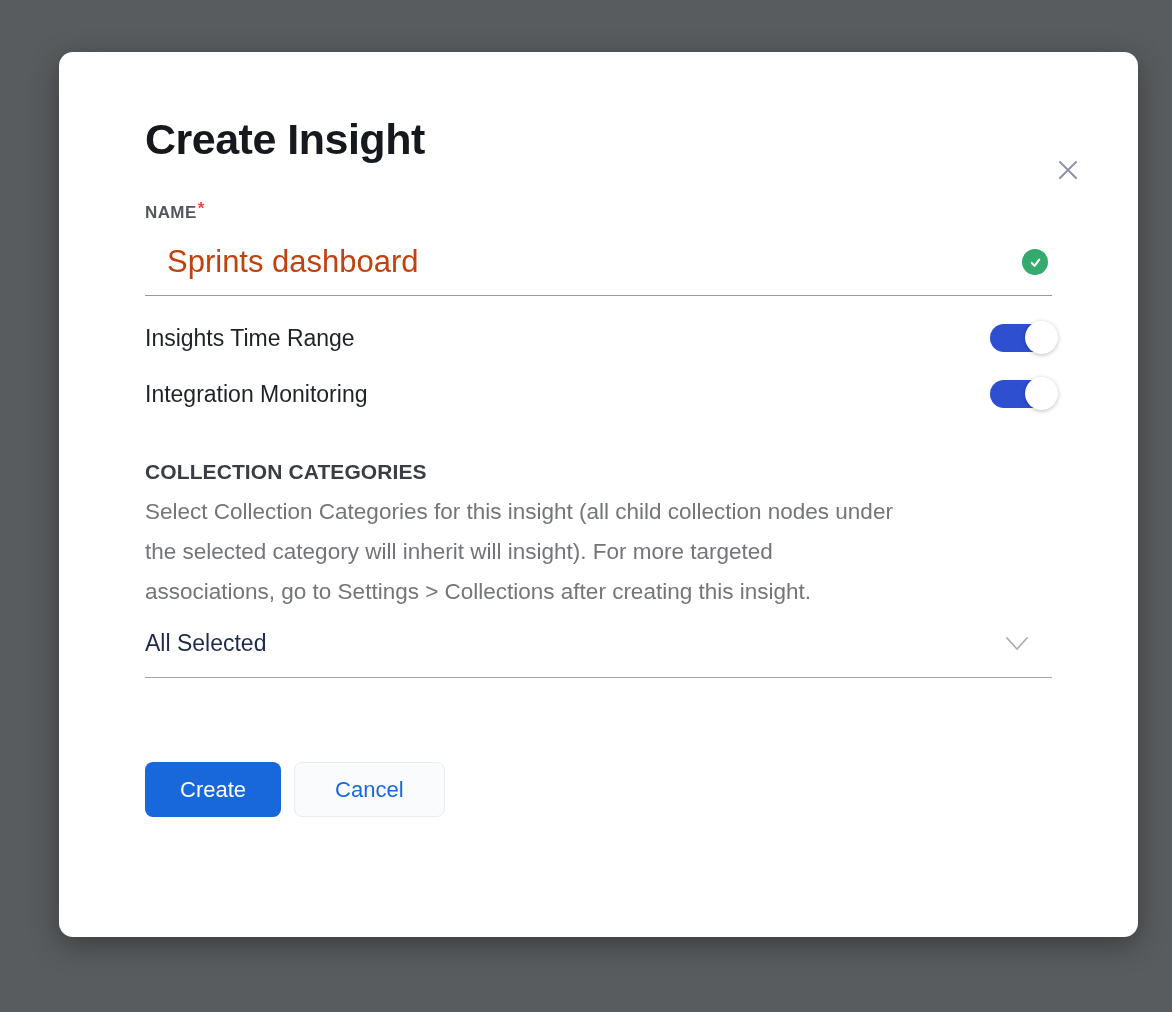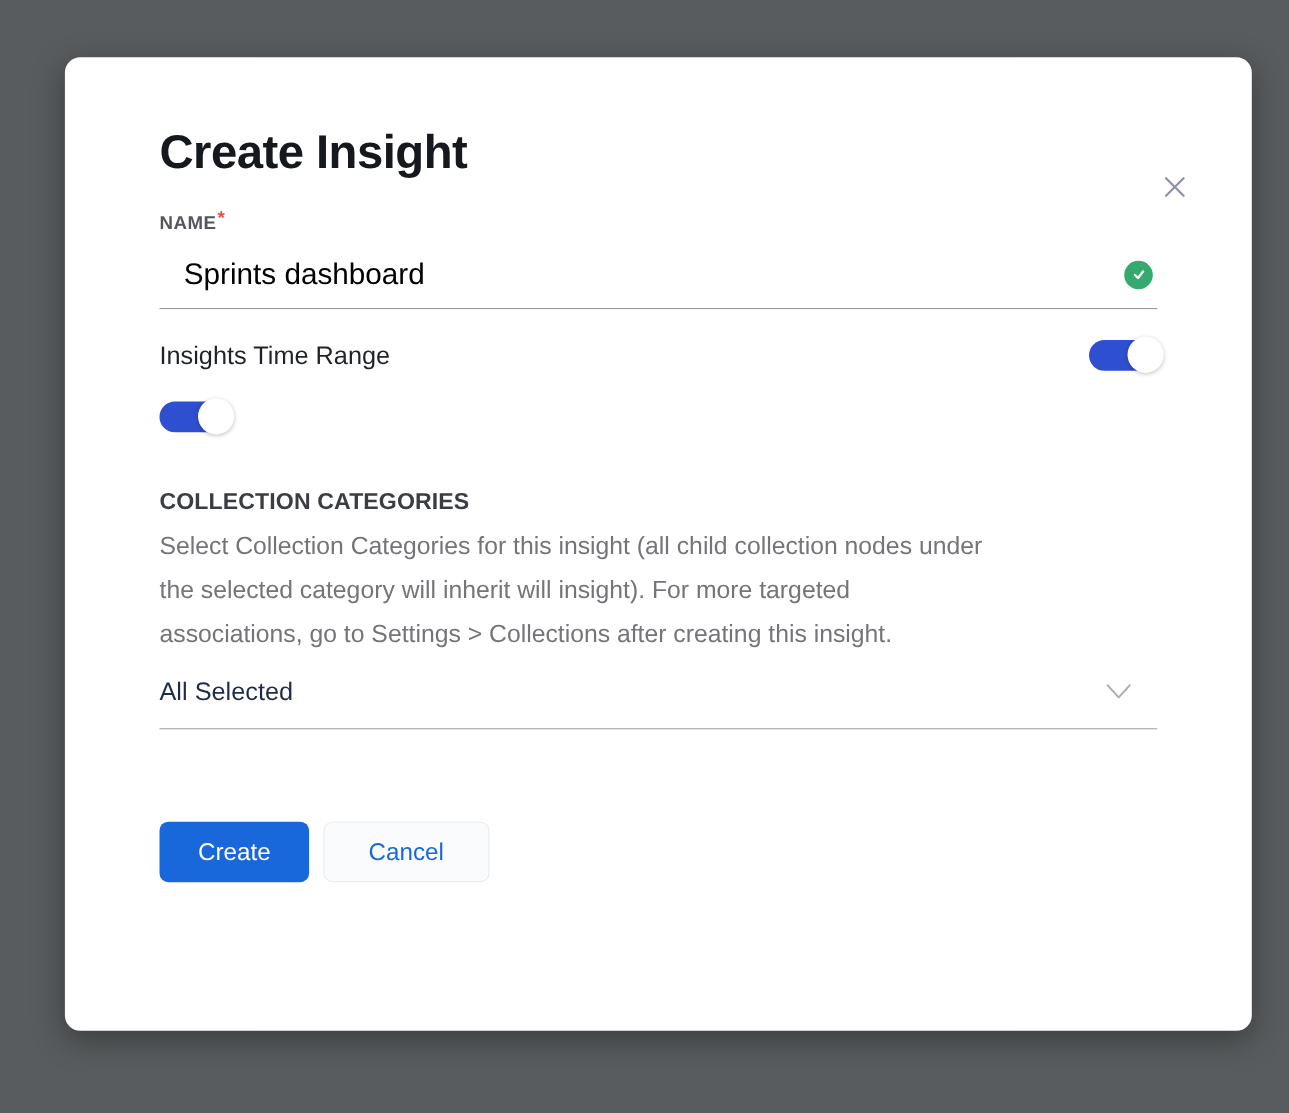--- a/index.html
+++ b/index.html
@@ -42,21 +42,21 @@
   }
   .modal-title {
     margin: 0;
     font-size: 43px;
     line-height: 52px;
     font-weight: 700;
     letter-spacing: -0.5px;
     color: #15191d;
   }
   .field-label {
-    margin-top: 28px;
+    margin-top: 38px;
     font-size: 17px;
     font-weight: 700;
     letter-spacing: 0.4px;
     color: #54565b;
   }
   .required-star {
     color: #e8483f;
     font-size: 17px;
     font-weight: 700;
     position: relative;
@@ -65,22 +65,22 @@
   }
   .input-row {
     margin-top: 14px;
     display: flex;
     align-items: center;
     justify-content: space-between;
     border-bottom: 1px solid #97999e;
     padding: 6px 0 14px 20px;
   }
   .input-value {
-    font-size: 27px;
-    color: #000000;
+    font-size: 31px;
+    color: #c2410c;
     border: none;
     outline: none;
     background: transparent;
     flex: 1;
     font-family: "Liberation Sans", "DejaVu Sans", sans-serif;
   }
   .check-badge {
     width: 26px;
     height: 26px;
     border-radius: 50%;
@@ -213,20 +213,21 @@
 
 
     <div class="param-row">
       <span class="param-label">Insights Time Range</span>
       <button class="toggle" aria-checked="true">
         <span class="toggle-knob"></span>
       </button>
     </div>
 
     <div class="param-row">
+      <span class="param-label">Integration Monitoring</span>
       <button class="toggle" aria-checked="true">
         <span class="toggle-knob"></span>
       </button>
     </div>
 
     <div class="section-heading collections">COLLECTION CATEGORIES</div>
 
     <div class="section-desc">
       <div>Select Collection Categories for this insight (all child collection nodes under</div>
       <div>the selected category will inherit will insight). For more targeted</div>

